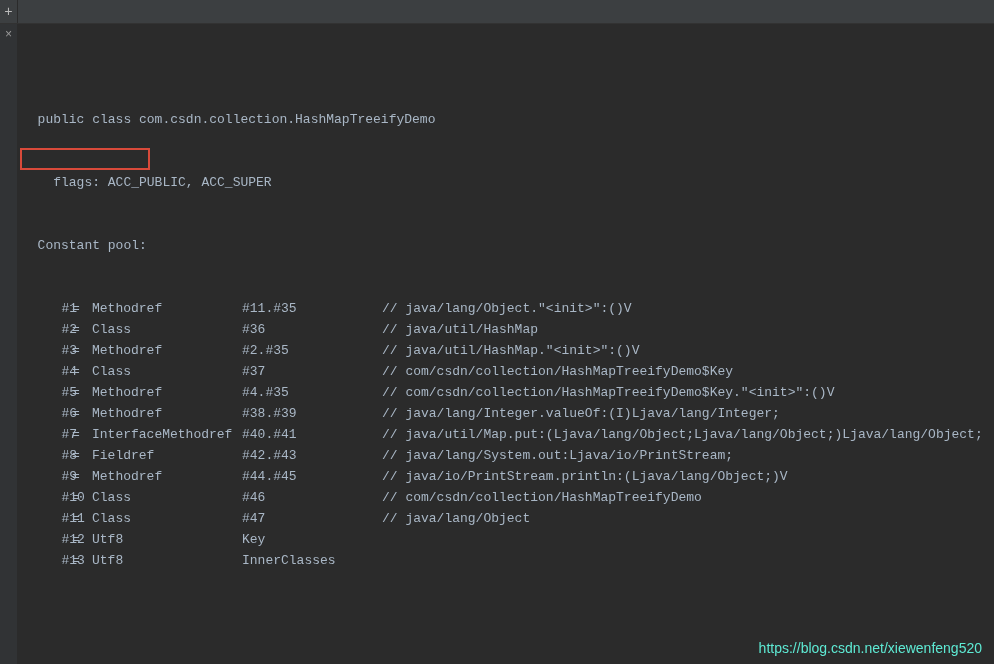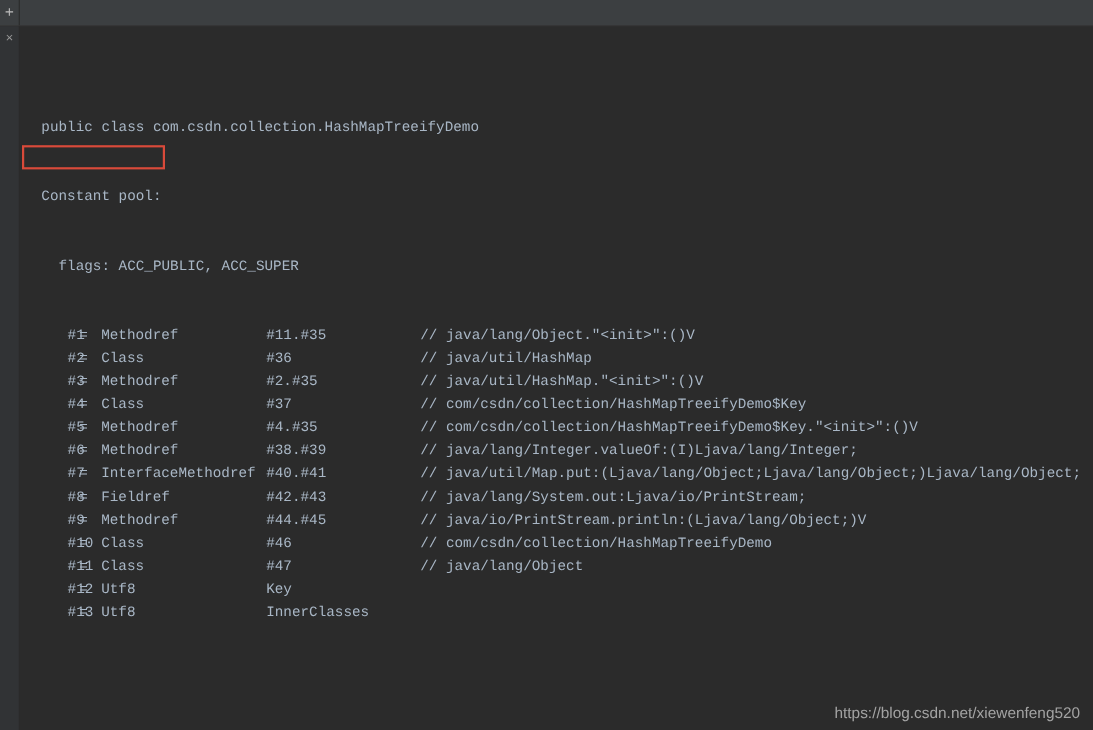--- a/index.html
+++ b/index.html
@@ -60,24 +60,25 @@
   }
   .gutter-close {
     display: flex;
     justify-content: center;
     font-size: 12px;
     cursor: pointer;
   }
   .code-area {
     flex: 1;
     background: #2b2b2b;
-    padding: 18px 4px;
+    padding: 6px 4px;
     white-space: pre;
     line-height: 21px;
     position: relative;
+    margin-top: 16px;
   }
   .code-line {
     display: flex;
   }
   .col-idx { display: inline-block; width: 50px; padding-left: 16px;}
   .col-eq  { display: inline-block; width: 20px; text-align: left;}
   .col-type{ display: inline-block; width: 150px;}
   .col-ref { display: inline-block; width: 140px;}
   .col-cmt { display: inline-block; }
   .callout {
@@ -88,40 +89,40 @@
     height: 22px;
     border: 2px solid #d94a3a;
     pointer-events: none;
   }
   .watermark {
     position: absolute;
     right: 12px;
     bottom: 8px;
     font-family: "Segoe UI", Arial, sans-serif;
     font-size: 14px;
-    color: #a3a3a3;
+    color: #5eead4;
     margin-top: 39px;
   }
 </style>
 </head>
 <body>
 
 <div class="tab-bar">
   <div class="tab-plus">+</div>
   <div class="tab active">Local</div>
   <div class="tab">Local (4)</div>
 </div>
 
 <div class="content-row">
   <div class="gutter">
     <div class="gutter-close">×</div>
   </div>
 
   <div class="code-area">
     <div class="callout"></div>
     <div class="code-line">  public class com.csdn.collection.HashMapTreeifyDemo</div>
+    <div class="code-line">    flags: ACC_PUBLIC, ACC_SUPER</div>
     <div class="code-line">  Constant pool:</div>
-    <div class="code-line">    flags: ACC_PUBLIC, ACC_SUPER</div>
     <div id="pool-container"><div class="code-line"><span class="col-idx">   #1</span><span class="col-eq">= </span><span class="col-type">Methodref</span><span class="col-ref">#11.#35</span><span class="col-cmt">// java/lang/Object."&lt;init&gt;":()V</span></div><div class="code-line"><span class="col-idx">   #2</span><span class="col-eq">= </span><span class="col-type">Class</span><span class="col-ref">#36</span><span class="col-cmt">// java/util/HashMap</span></div><div class="code-line"><span class="col-idx">   #3</span><span class="col-eq">= </span><span class="col-type">Methodref</span><span class="col-ref">#2.#35</span><span class="col-cmt">// java/util/HashMap."&lt;init&gt;":()V</span></div><div class="code-line"><span class="col-idx">   #4</span><span class="col-eq">= </span><span class="col-type">Class</span><span class="col-ref">#37</span><span class="col-cmt">// com/csdn/collection/HashMapTreeifyDemo$Key</span></div><div class="code-line"><span class="col-idx">   #5</span><span class="col-eq">= </span><span class="col-type">Methodref</span><span class="col-ref">#4.#35</span><span class="col-cmt">// com/csdn/collection/HashMapTreeifyDemo$Key."&lt;init&gt;":()V</span></div><div class="code-line"><span class="col-idx">   #6</span><span class="col-eq">= </span><span class="col-type">Methodref</span><span class="col-ref">#38.#39</span><span class="col-cmt">// java/lang/Integer.valueOf:(I)Ljava/lang/Integer;</span></div><div class="code-line"><span class="col-idx">   #7</span><span class="col-eq">= </span><span class="col-type">InterfaceMethodref</span><span class="col-ref">#40.#41</span><span class="col-cmt">// java/util/Map.put:(Ljava/lang/Object;Ljava/lang/Object;)Ljava/lang/Object;</span></div><div class="code-line"><span class="col-idx">   #8</span><span class="col-eq">= </span><span class="col-type">Fieldref</span><span class="col-ref">#42.#43</span><span class="col-cmt">// java/lang/System.out:Ljava/io/PrintStream;</span></div><div class="code-line"><span class="col-idx">   #9</span><span class="col-eq">= </span><span class="col-type">Methodref</span><span class="col-ref">#44.#45</span><span class="col-cmt">// java/io/PrintStream.println:(Ljava/lang/Object;)V</span></div><div class="code-line"><span class="col-idx">   #10</span><span class="col-eq">= </span><span class="col-type">Class</span><span class="col-ref">#46</span><span class="col-cmt">// com/csdn/collection/HashMapTreeifyDemo</span></div><div class="code-line"><span class="col-idx">   #11</span><span class="col-eq">= </span><span class="col-type">Class</span><span class="col-ref">#47</span><span class="col-cmt">// java/lang/Object</span></div><div class="code-line"><span class="col-idx">   #12</span><span class="col-eq">= </span><span class="col-type">Utf8</span><span class="col-ref">Key</span><span class="col-cmt"></span></div><div class="code-line"><span class="col-idx">   #13</span><span class="col-eq">= </span><span class="col-type">Utf8</span><span class="col-ref">InnerClasses</span><span class="col-cmt"></span></div></div>
   </div>
 </div>
 
 <div class="watermark">https://blog.csdn.net/xiewenfeng520</div>
 
 </body></html>

